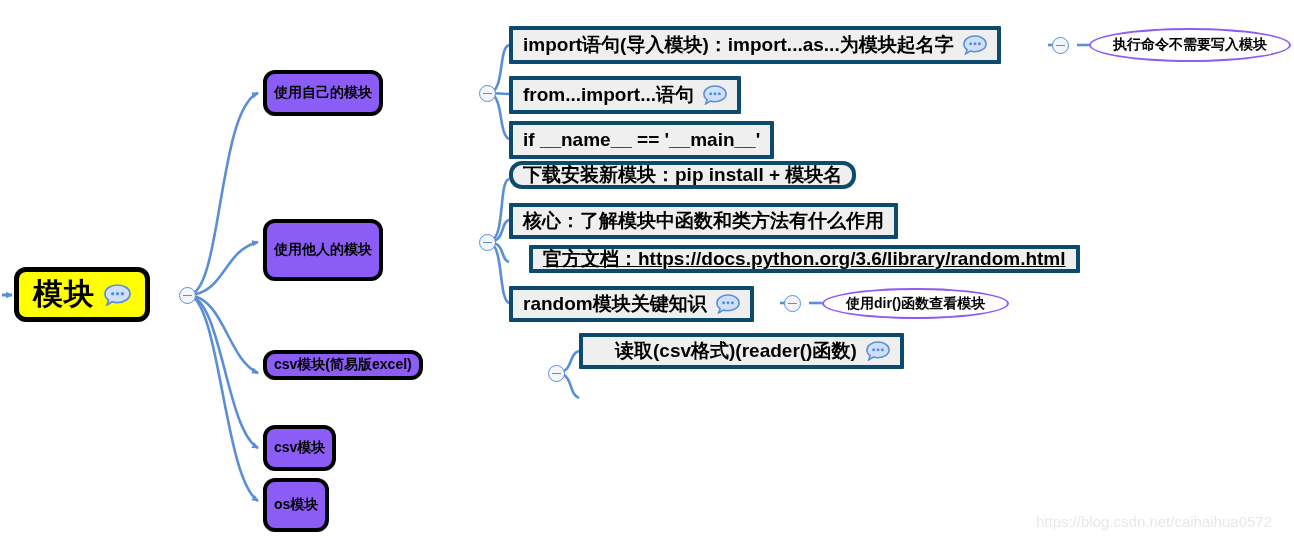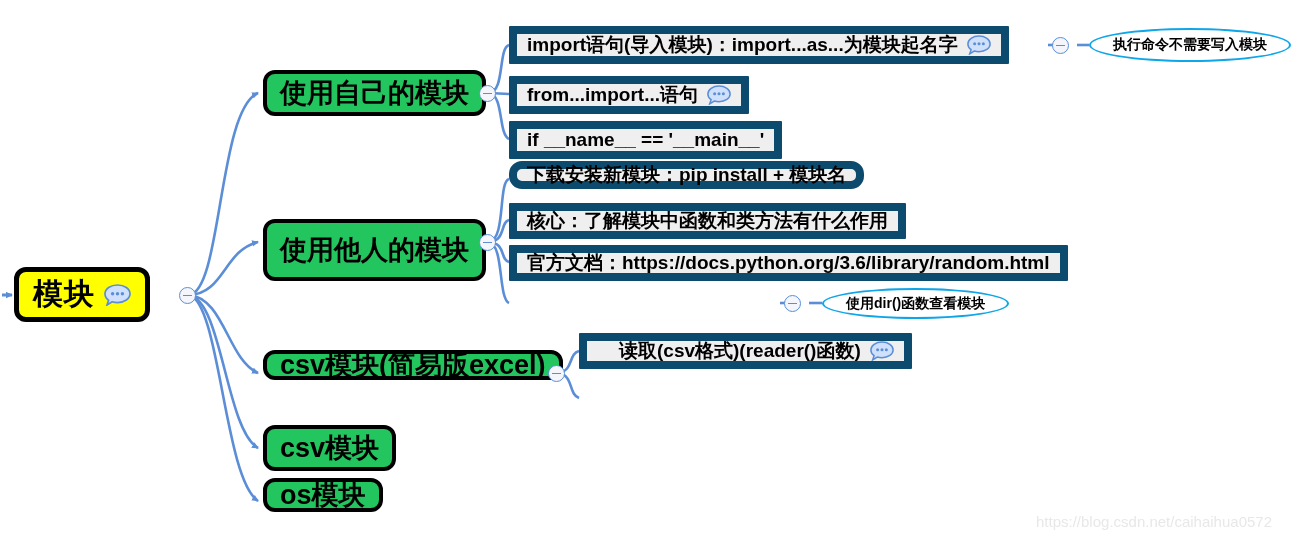--- a/index.html
+++ b/index.html
@@ -42,42 +42,42 @@
     border: 5px solid #000000;
     border-radius: 12px;
     padding: 0 14px;
     font-size: 30px;
     font-weight: bold;
     letter-spacing: 1px;
   }
 
   
   .branch-node {
-    background: #22c55e;
+    background: #8b5cf6;
     border: 4px solid #000000;
     border-radius: 12px;
-    padding: 0 13px;
-    font-size: 27px;
+    padding: 0 7px;
+    font-size: 14px;
     font-weight: bold;
   }
 
   
   .leaf-node {
     background: #efefef;
-    border: 8px solid #0c4a6e;
+    border: 4px solid #0c4a6e;
     border-radius: 1px;
     padding: 0 10px;
     font-size: 19px;
     font-weight: bold;
   }
 
   
   .ellipse-node {
     background: #ffffff;
-    border: 2px solid #0ea5e9;
+    border: 2px solid #8b5cf6;
     border-radius: 50%;
     padding: 0 22px;
     font-size: 14px;
     font-weight: bold;
     justify-content: center;
   }
 
   
   .note-icon {
     flex: 0 0 auto;
@@ -217,24 +217,37 @@
   <div class="toggle" style="left:479px; top:234px;"></div>
 
   <div class="node leaf-node" style="left:509px; top:161px; height:28px;border-radius:13px;">
     <span>下载安装新模块：pip install + 模块名</span>
   </div>
 
   <div class="node leaf-node" style="left:509px; top:203px; height:36px;">
     <span>核心：了解模块中函数和类方法有什么作用</span>
   </div>
 
-  <div class="node leaf-node" style="left:509px; top:245px; height:36px;">
+  <div class="node leaf-node" style="left:529px; top:245px; height:28px;text-decoration:underline;">
     <span>官方文档：https://docs.python.org/3.6/library/random.html</span>
   </div>
 
+  <div class="node leaf-node" style="left:509px; top:286px; height:36px;">
+    <span>random模块关键知识</span>
+    <span class="note-icon">
+      <svg width="24" height="20" viewBox="0 0 27 22" xmlns="http://www.w3.org/2000/svg">
+        <path d="M13.5,1 C20.4,1 26,4.9 26,9.8 C26,14.7 20.4,18.6 13.5,18.6
+                 C11.6,18.6 9.8,18.3 8.2,17.8 L3,21 L4.6,16.3
+                 C2.3,14.6 1,12.3 1,9.8 C1,4.9 6.6,1 13.5,1 Z" fill="#cfe0fb" stroke="#5b8ed6" stroke-width="1.7"></path>
+        <circle cx="8.6" cy="9.7" r="1.7" fill="#5b8ed6"></circle>
+        <circle cx="13.5" cy="9.7" r="1.7" fill="#5b8ed6"></circle>
+        <circle cx="18.4" cy="9.7" r="1.7" fill="#5b8ed6"></circle>
+      </svg>
+    </span>
+  </div>
   <div class="toggle" style="left:784px; top:295px;"></div>
   <div class="node ellipse-node" style="left:822px; top:288px; height:31px;">
     <span>使用dir()函数查看模块</span>
   </div>
 
   <div class="node branch-node" style="left:263px; top:350px; height:30px;">
     <span>csv模块(简易版excel)</span>
   </div>
   <div class="toggle" style="left:548px; top:365px;"></div>
 
@@ -250,19 +263,19 @@
         <circle cx="18.4" cy="9.7" r="1.7" fill="#5b8ed6"></circle>
       </svg>
     </span>
   </div>
 
 
   <div class="node branch-node" style="left:263px; top:425px; height:46px;">
     <span>csv模块</span>
   </div>
 
-  <div class="node branch-node" style="left:263px; top:478px; height:34px;">
+  <div class="node branch-node" style="left:263px; top:478px; height:54px;">
     <span>os模块</span>
   </div>
 
   <div class="watermark" style="left:1036px; top:513px;">https://blog.csdn.net/caihaihua0572</div>
 
 </div>
 
 </body></html>

